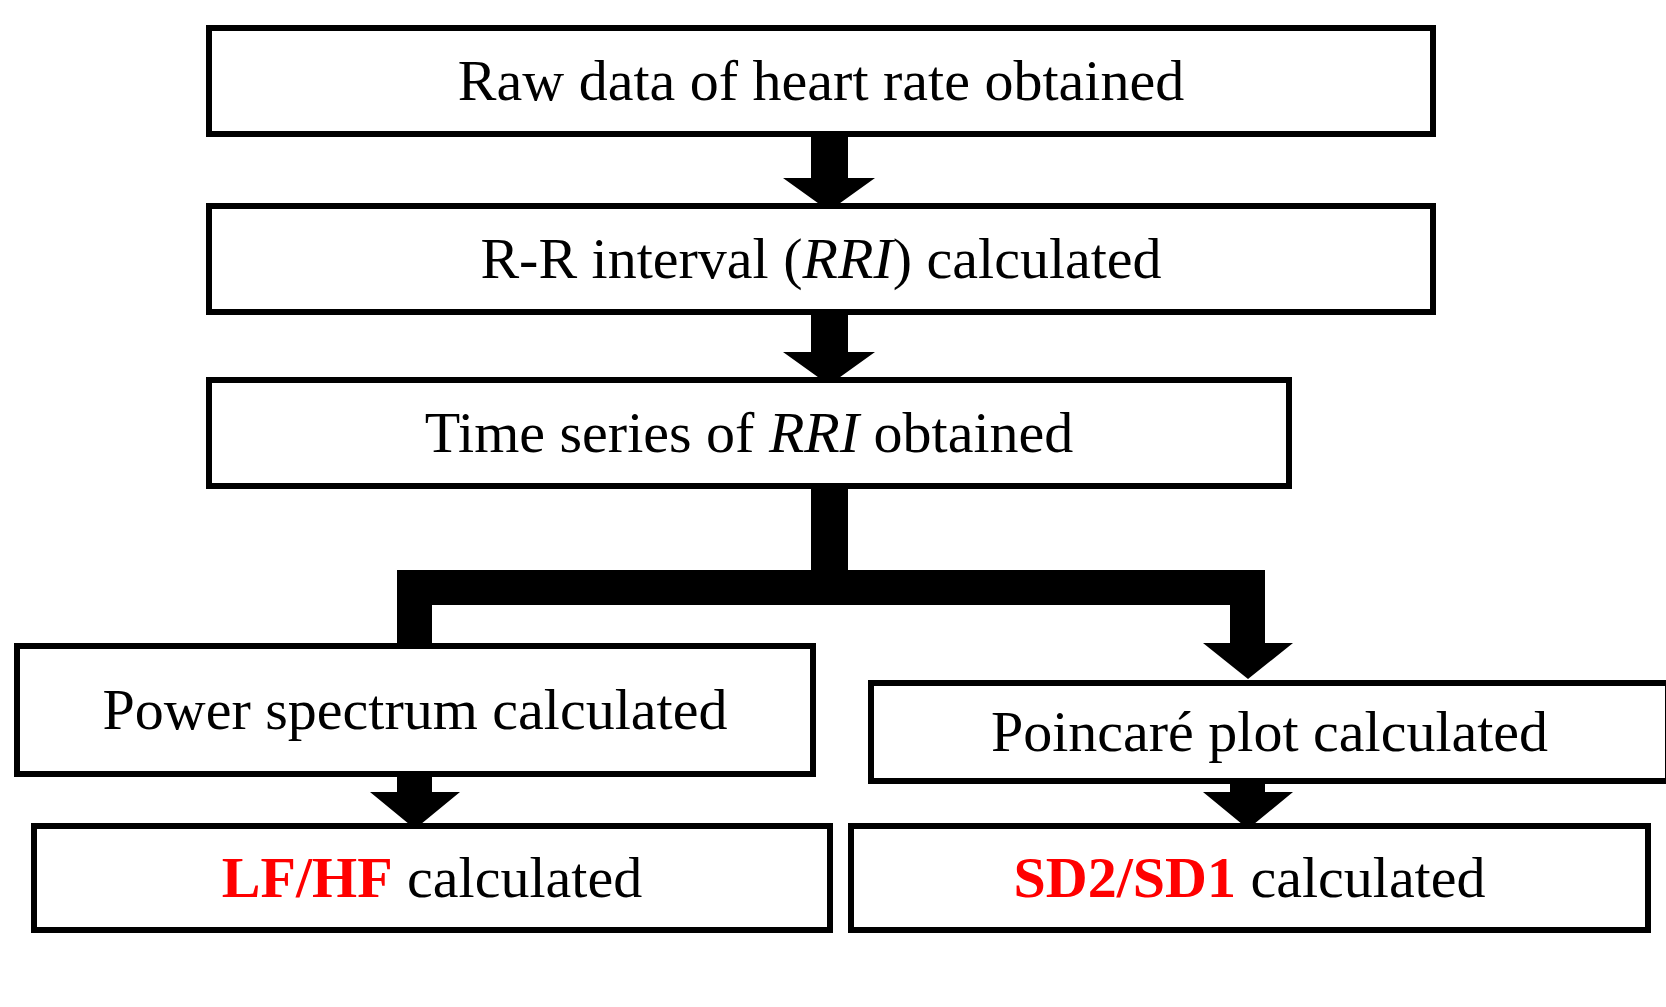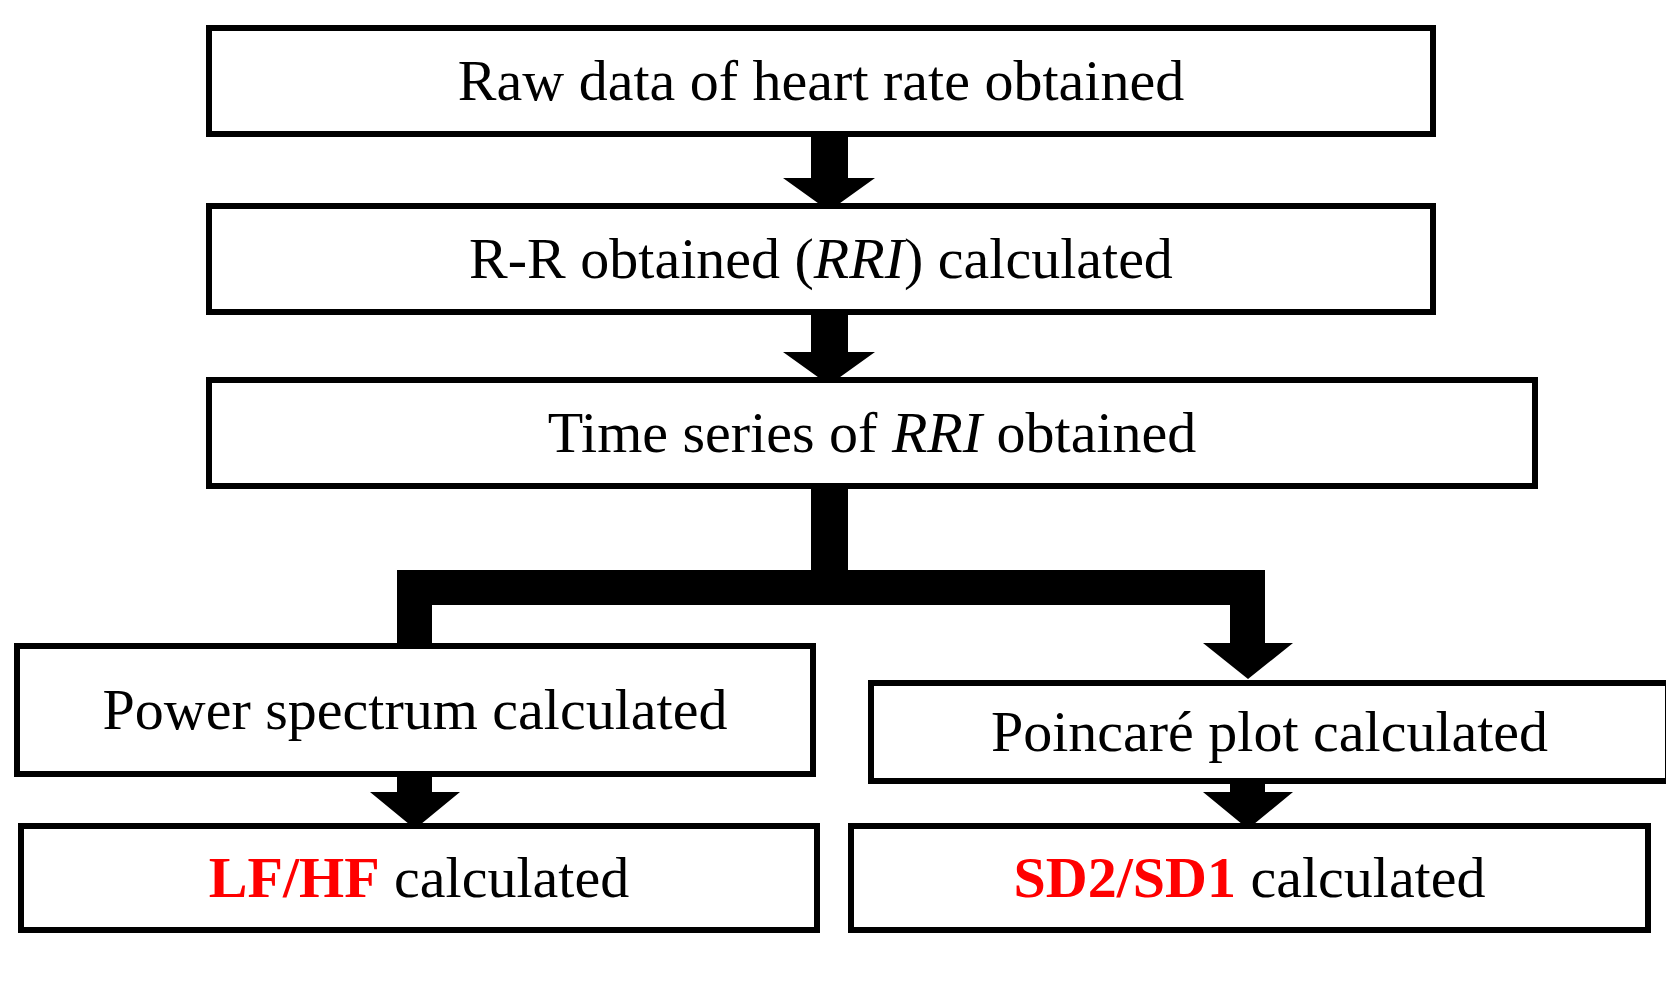--- a/index.html
+++ b/index.html
@@ -39,24 +39,24 @@
     font-style: italic;
     text-align: center;
   }
   .metric {
     font-weight: bold;
   }
 
   
   #box-raw-data      { left: 206px; top: 25px;  width: 1230px; height: 112px; }
   #box-rr-interval   { left: 206px; top: 203px; width: 1230px; height: 112px; }
-  #box-time-series   { left: 206px; top: 377px; width: 1332px; height: 112px; }
+  #box-time-series   { left: 206px; top: 377px; width: 1086px; height: 112px; }
   #box-power-spectrum{ left: 14px;  top: 643px; width: 802px;  height: 134px; }
   #box-poincare      { left: 848px; top: 680px; width: 803px;  height: 104px; margin-left: 20px; }
-  #box-lfhf          { left: 18px;  top: 823px; width: 802px;  height: 110px; }
+  #box-lfhf          { left: 31px;  top: 823px; width: 802px;  height: 110px; }
   #box-sd2sd1        { left: 848px; top: 823px; width: 803px;  height: 110px; }
 
   
   #connectors {
     position: absolute;
     left: 0;
     top: 0;
     width: 1666px;
     height: 1007px;
     pointer-events: none;
@@ -88,21 +88,21 @@
     <polygon class="arrow-shape" points="397,745 432,745 432,792 460,792 415,829 370,792 397,792"></polygon>
 
     <polygon class="arrow-shape" points="1230,745 1265,745 1265,792 1293,792 1248,829 1203,792 1230,792"></polygon>
   </svg>
 
   <div class="node" id="box-raw-data">
     <span class="node-label">Raw data of heart rate obtained</span>
   </div>
 
   <div class="node" id="box-rr-interval">
-    <span class="node-label"><span>R-R obtained (</span><span class="em-italic">RRI</span><span>) calculated</span></span>
+    <span class="node-label"><span>R-R interval (</span><span class="em-italic">RRI</span><span>) calculated</span></span>
   </div>
 
   <div class="node" id="box-time-series">
     <span class="node-label"><span>Time series of </span><span class="em-italic">RRI</span><span> obtained</span></span>
   </div>
 
   <div class="node" id="box-power-spectrum">
     <span class="node-label">Power spectrum calculated</span>
   </div>
 

